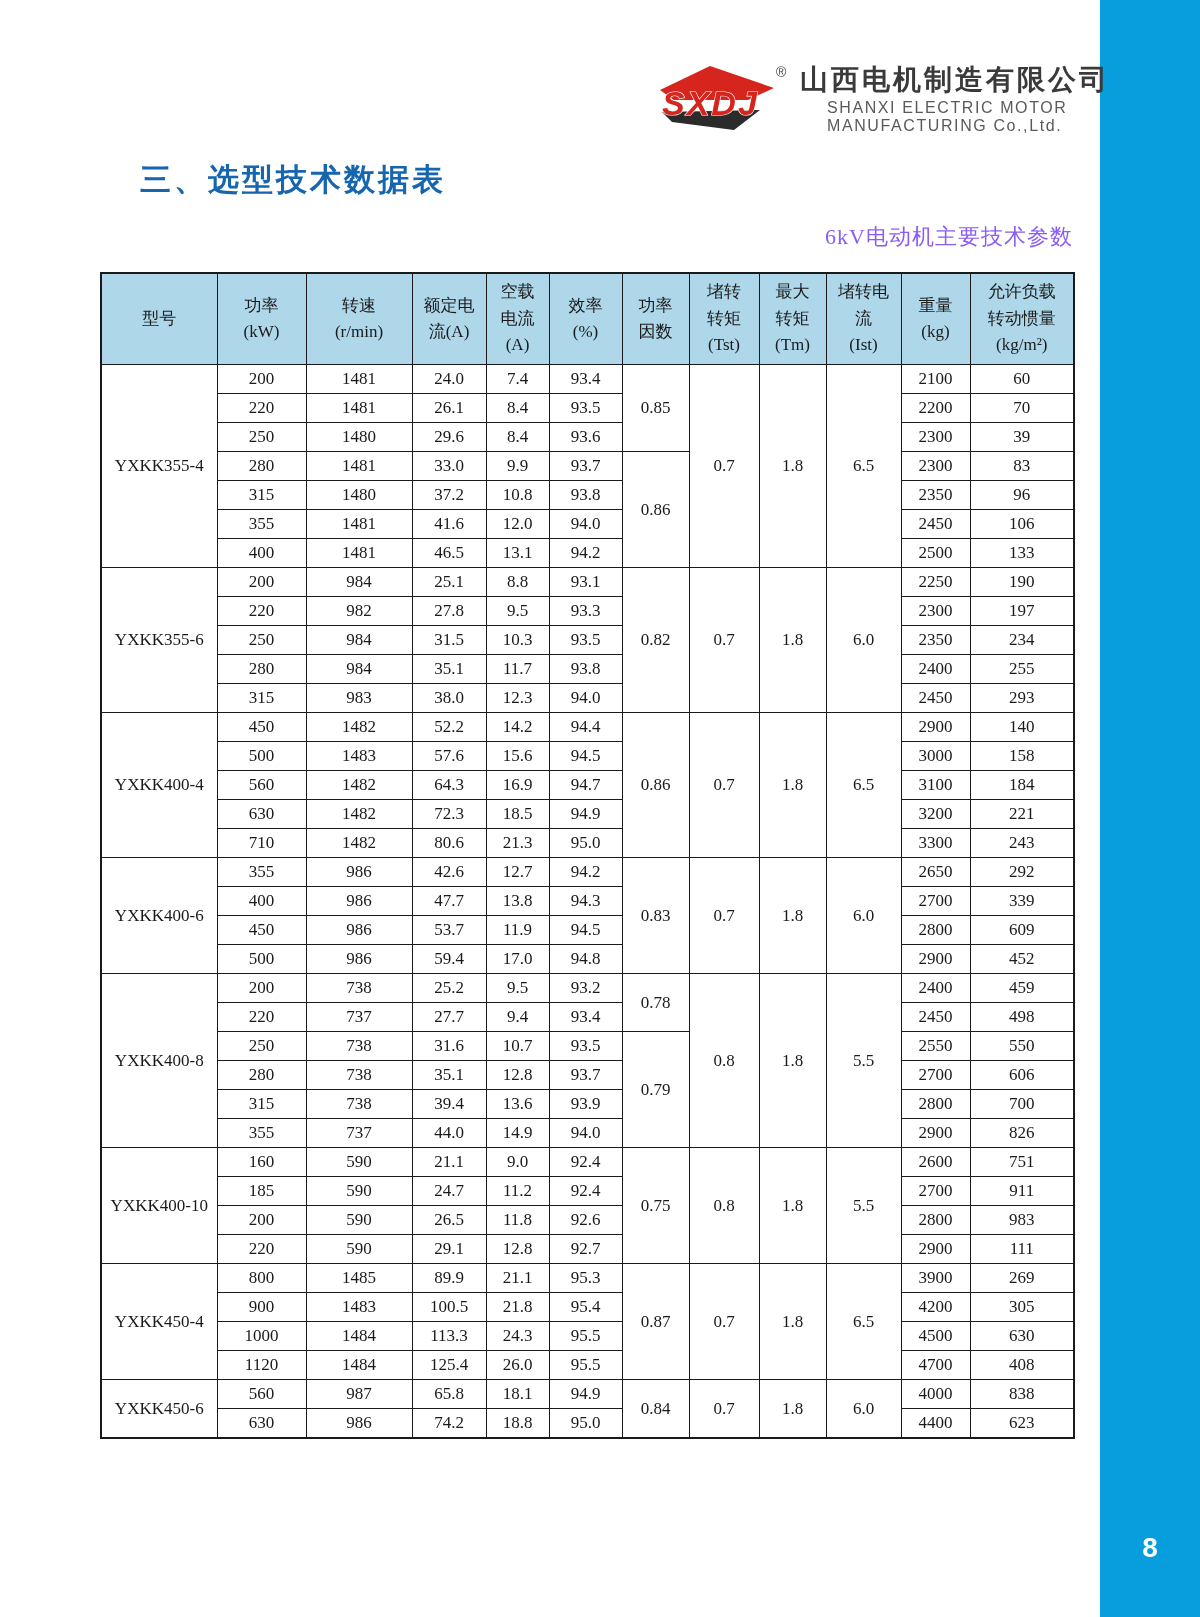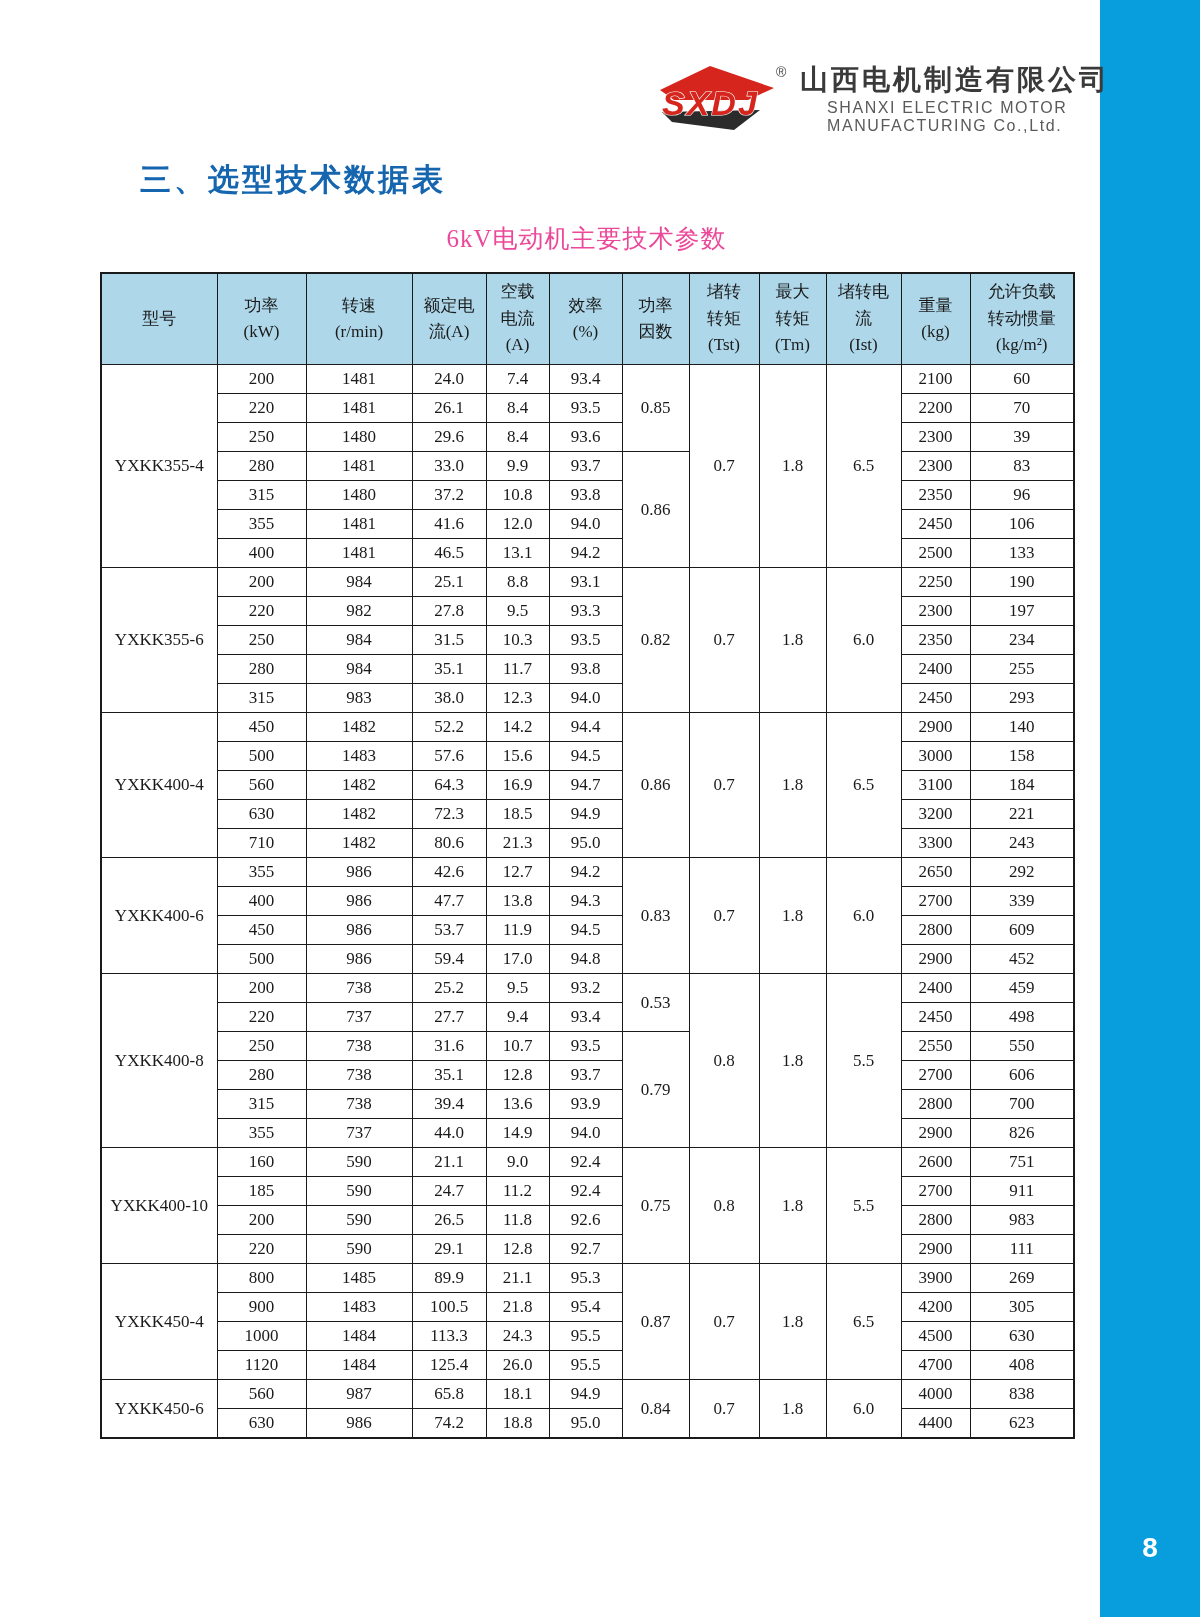--- a/index.html
+++ b/index.html
@@ -33,22 +33,22 @@
     font-size:16px;color:#5a5a5a;letter-spacing:1.6px;margin-top:4px;
     font-family:"Liberation Sans", sans-serif;
     margin-left:27px;
   }
   
   .section-title{
     position:absolute;left:140px;top:148px;font-size:31px;font-weight:bold;
     color:#1565af;letter-spacing:3px;font-family:"Liberation Sans", sans-serif;margin-top:11px;
   }
   .table-title{
-    position:absolute;left:100px;top:222px;width:973px;text-align:center;
-    font-size:25px;color:#ec4899;letter-spacing:1px;
+    position:absolute;left:100px;top:222px;width:973px;text-align:right;
+    font-size:22px;color:#8b5cf6;letter-spacing:1px;
   }
   
   table.spec{
     position:absolute;left:100px;top:272px;width:973px;
     border-collapse:collapse;table-layout:fixed;
     border:2px solid #1a1a1a;
   }
   table.spec th, table.spec td{
     border:1.6px solid #1a1a1a;text-align:center;vertical-align:middle;
     padding:0;font-weight:normal;
@@ -366,21 +366,21 @@
         <td>2900</td>
         <td>452</td>
       </tr>
       <tr>
         <td rowspan="6">YXKK400-8</td>
         <td>200</td>
         <td>738</td>
         <td>25.2</td>
         <td>9.5</td>
         <td>93.2</td>
-        <td rowspan="2">0.53</td>
+        <td rowspan="2">0.78</td>
         <td rowspan="6">0.8</td>
         <td rowspan="6">1.8</td>
         <td rowspan="6">5.5</td>
         <td>2400</td>
         <td>459</td>
       </tr>
       <tr>
         <td>220</td>
         <td>737</td>
         <td>27.7</td>

